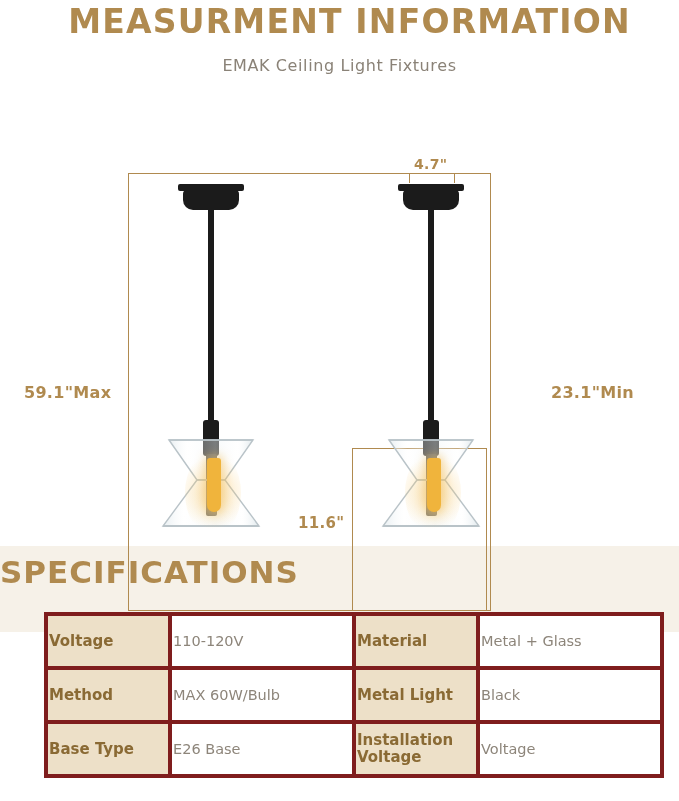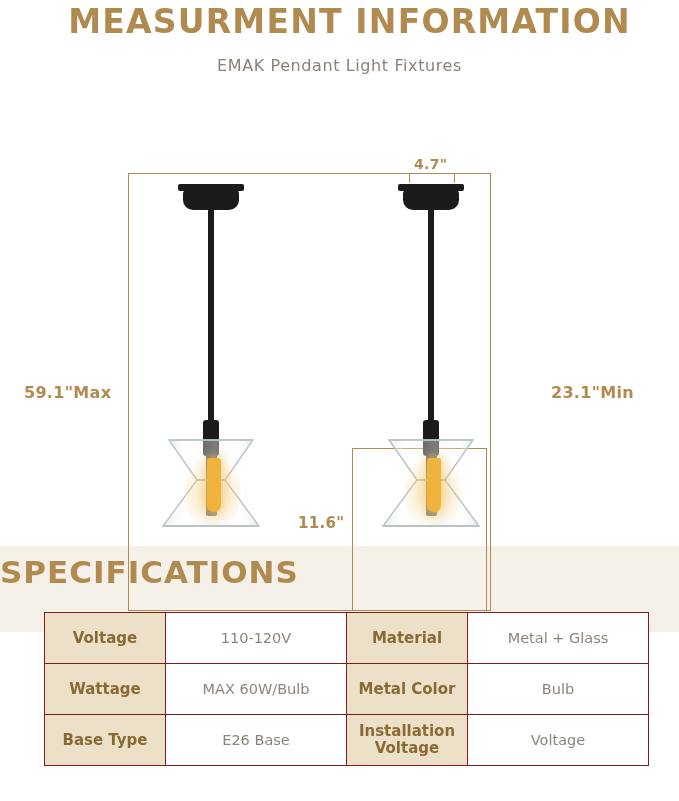--- a/index.html
+++ b/index.html
@@ -153,23 +153,23 @@
 
   table.spec {
     position: absolute;
     top: 612px;
     left: 44px;
     width: 591px;
     border-collapse: collapse;
     table-layout: fixed;
   }
   table.spec td {
-    border: 1px solid #7f1d1d;
+    border: 4px solid #7f1d1d;
     height: 48px;
-    text-align: center;
+    text-align: left;
     vertical-align: middle;
     font-size: 14.5px;
     color: #8d8madd;
   }
   table.spec td.k {
     background: #ede0c8;
     color: #8a6a34;
     font-weight: bold;
     font-size: 15px;
     width: 118px;
@@ -181,21 +181,21 @@
     width: 178px;
   }
   .two-line { line-height: 1.15; }
 </style>
 </head>
 <body>
 
 <div class="page">
 
   <div class="title">MEASURMENT INFORMATION</div>
-  <div class="subtitle">EMAK Pendant Light Fixtures</div>
+  <div class="subtitle">EMAK Ceiling Light Fixtures</div>
 
   <div class="diagram">
 
     <div class="beigeband"></div>
 
     <div class="measure-box box-left"></div>
     <div class="measure-box box-right"></div>
     <div class="measure-box box-top"></div>
 
     <div class="label label-left">59.1"Max</div>
@@ -267,24 +267,24 @@
 
   <table class="spec">
     <tbody>
       <tr>
         <td class="k">Voltage</td>
         <td class="v">110-120V</td>
         <td class="k">Material</td>
         <td class="v">Metal + Glass</td>
       </tr>
       <tr>
-        <td class="k">Wattage</td>
+        <td class="k">Method</td>
         <td class="v">MAX 60W/Bulb</td>
-        <td class="k">Metal Color</td>
-        <td class="v">Bulb</td>
+        <td class="k">Metal Light</td>
+        <td class="v">Black</td>
       </tr>
       <tr>
         <td class="k">Base Type</td>
         <td class="v">E26 Base</td>
         <td class="k two-line">Installation Voltage</td>
         <td class="v">Voltage</td>
       </tr>
     </tbody>
   </table>
 

